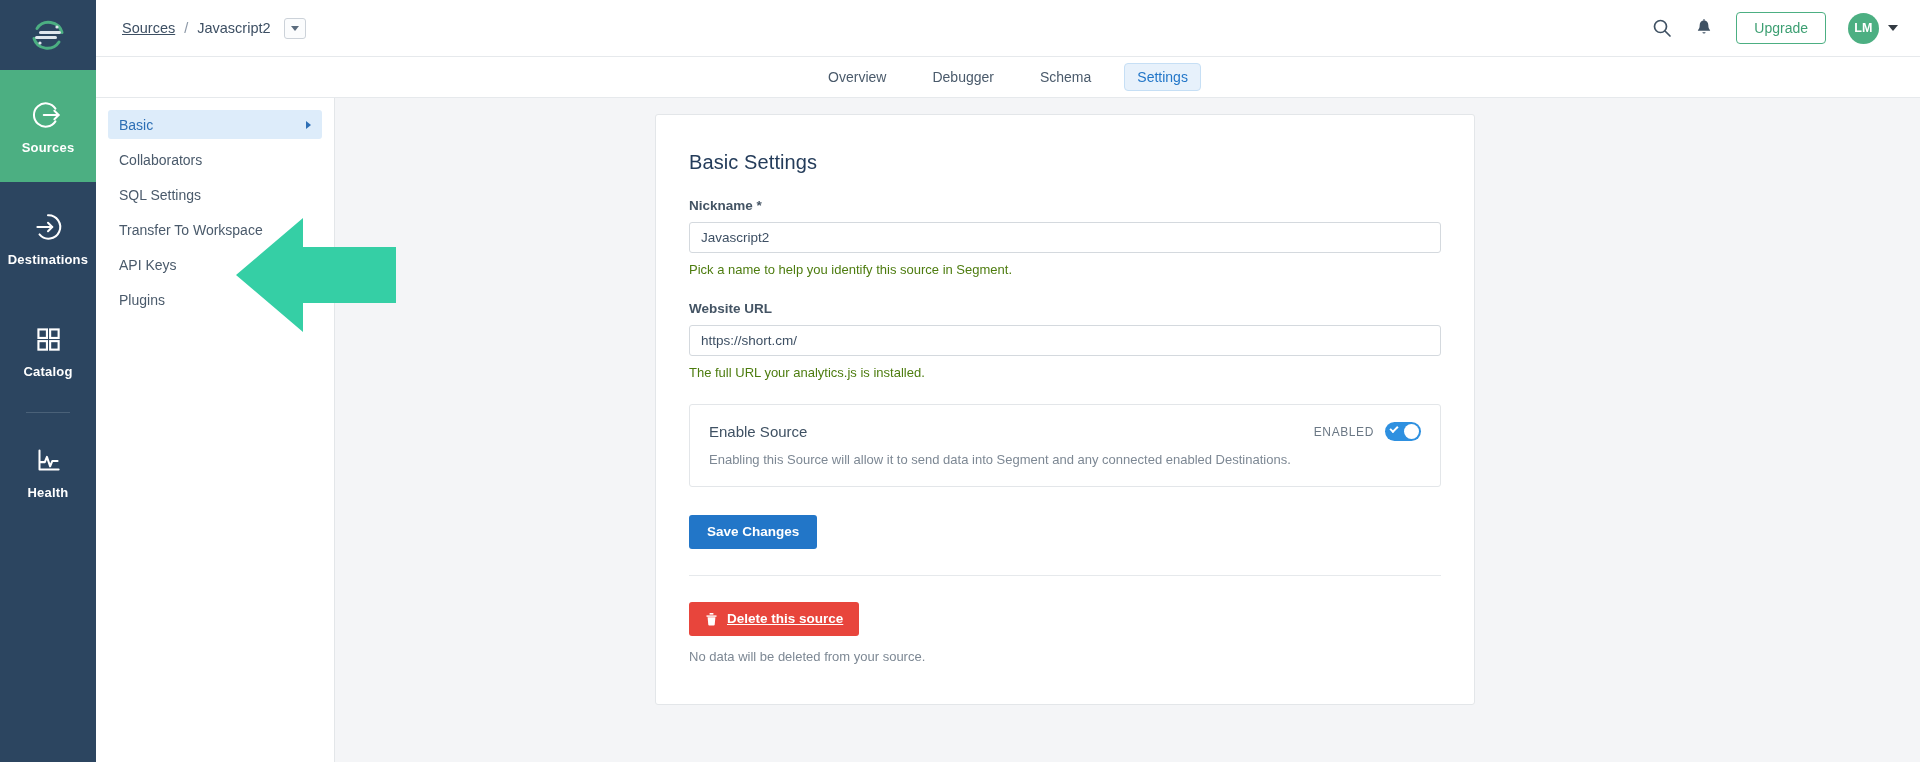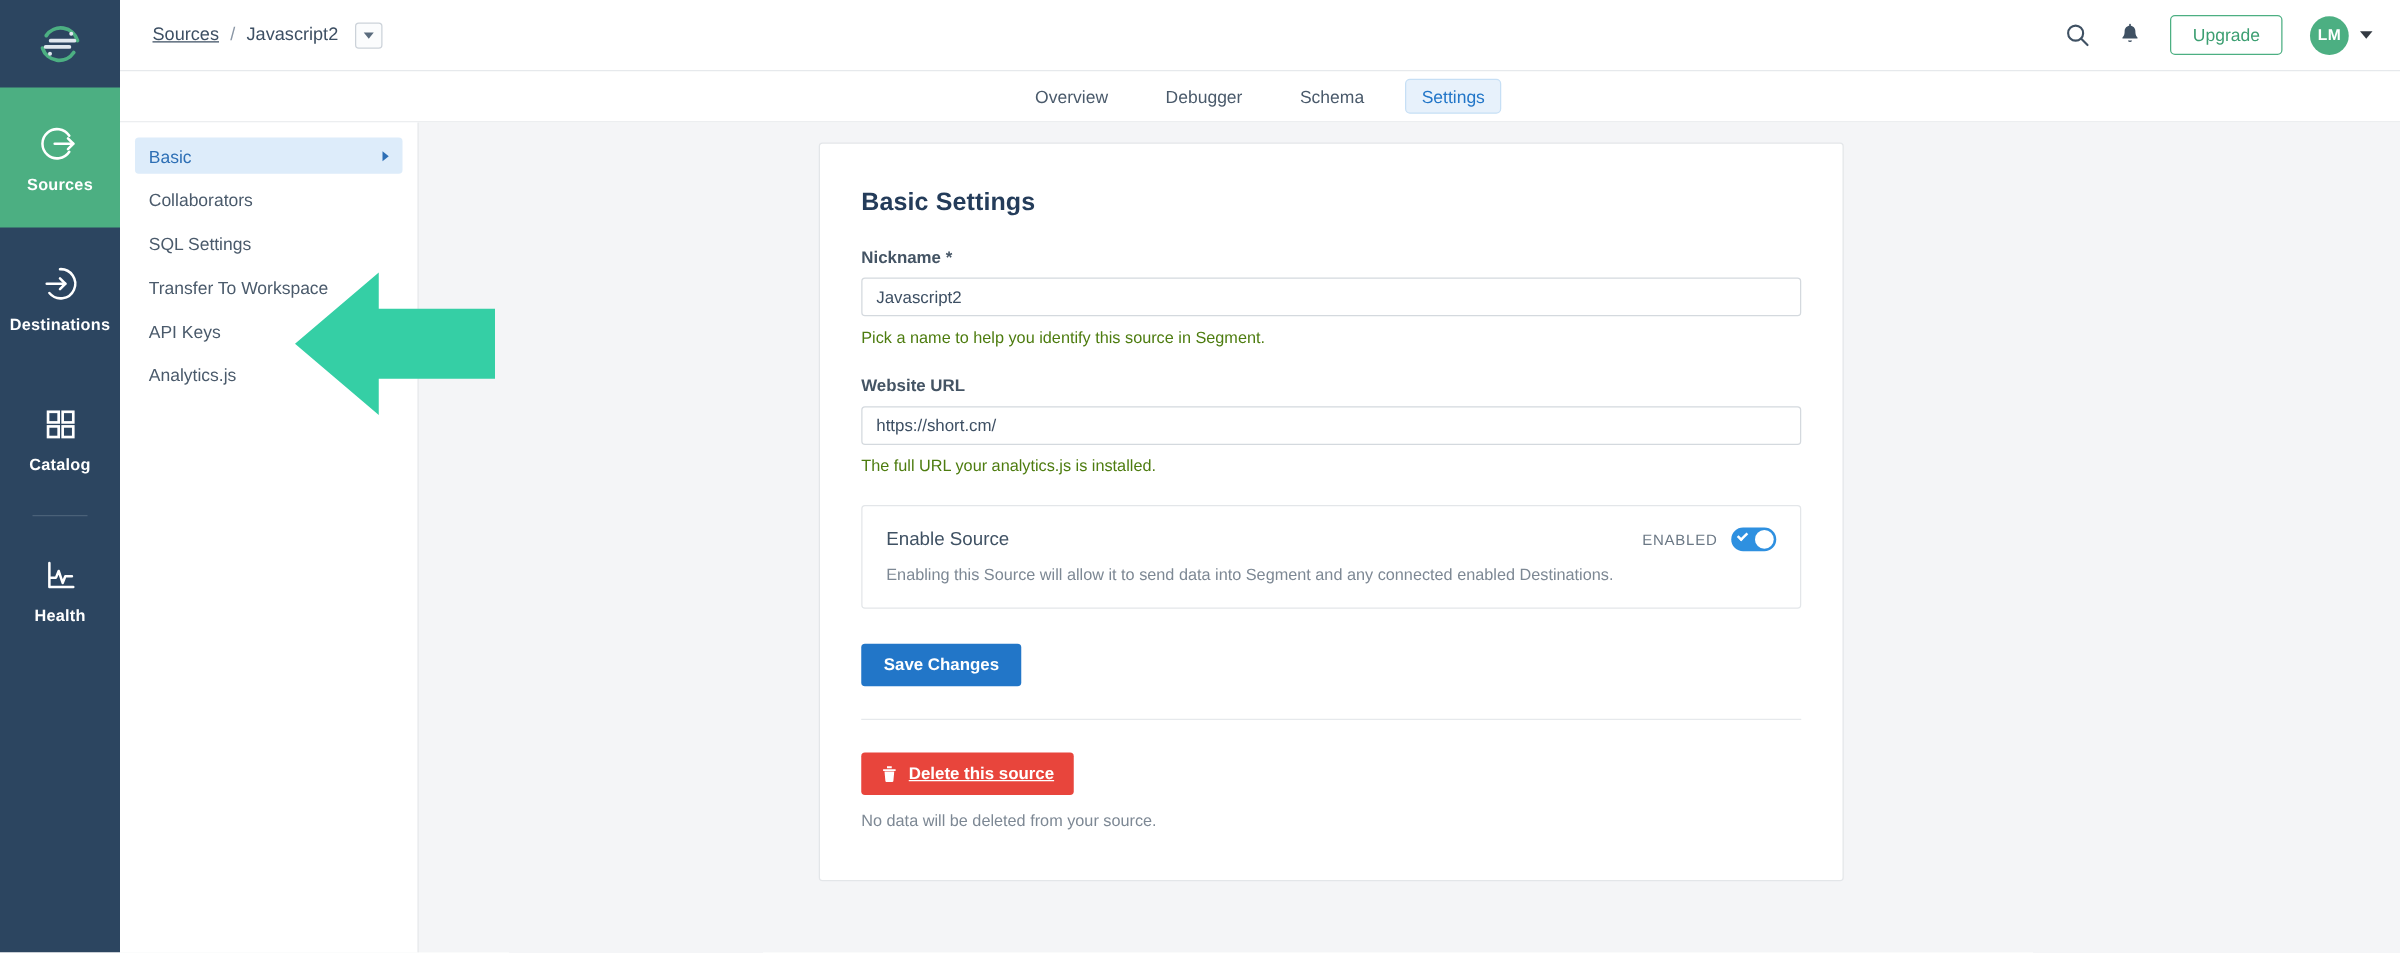--- a/index.html
+++ b/index.html
@@ -112,21 +112,21 @@
 
   .content { flex:1; min-width:0; position:relative; overflow:hidden; }
 
   
   .card {
     position:absolute; left:320px; top:16px; width:820px;
     background:#fff; border:1px solid #e3e6e9; border-radius:3px;
     padding:36px 33px 40px 33px;
   }
   .card-title {
-    font-size:20px; color:#243c5a; font-weight:bold;
+    font-size:20px; color:#243c5a; font-weight:normal;
     margin-bottom:24px; letter-spacing:.1px;
   }
   .fld-label {
     font-size:13.5px; font-weight:bold; color:#445464; margin-bottom:9px;
   }
   .fld-input {
     width:100%; height:31px; border:1px solid #d4d9de; border-radius:3px;
     padding:0 11px; font-size:13.5px; color:#3d4f63;
     font-family:"Liberation Sans", sans-serif; background:#fff; outline:none;
   }
@@ -287,21 +287,21 @@
         <div class="snav-item">
           <span>SQL Settings</span>
         </div>
         <div class="snav-item">
           <span>Transfer To Workspace</span>
         </div>
         <div class="snav-item">
           <span>API Keys</span>
         </div>
         <div class="snav-item">
-          <span>Analytics.js</span>
+          <span>Plugins</span>
         </div>
       </div>
 
       <div class="content">
         <div class="card">
 
           <div class="card-title">Basic Settings</div>
 
           <div class="fld-block">
             <div class="fld-label">Nickname *</div>

